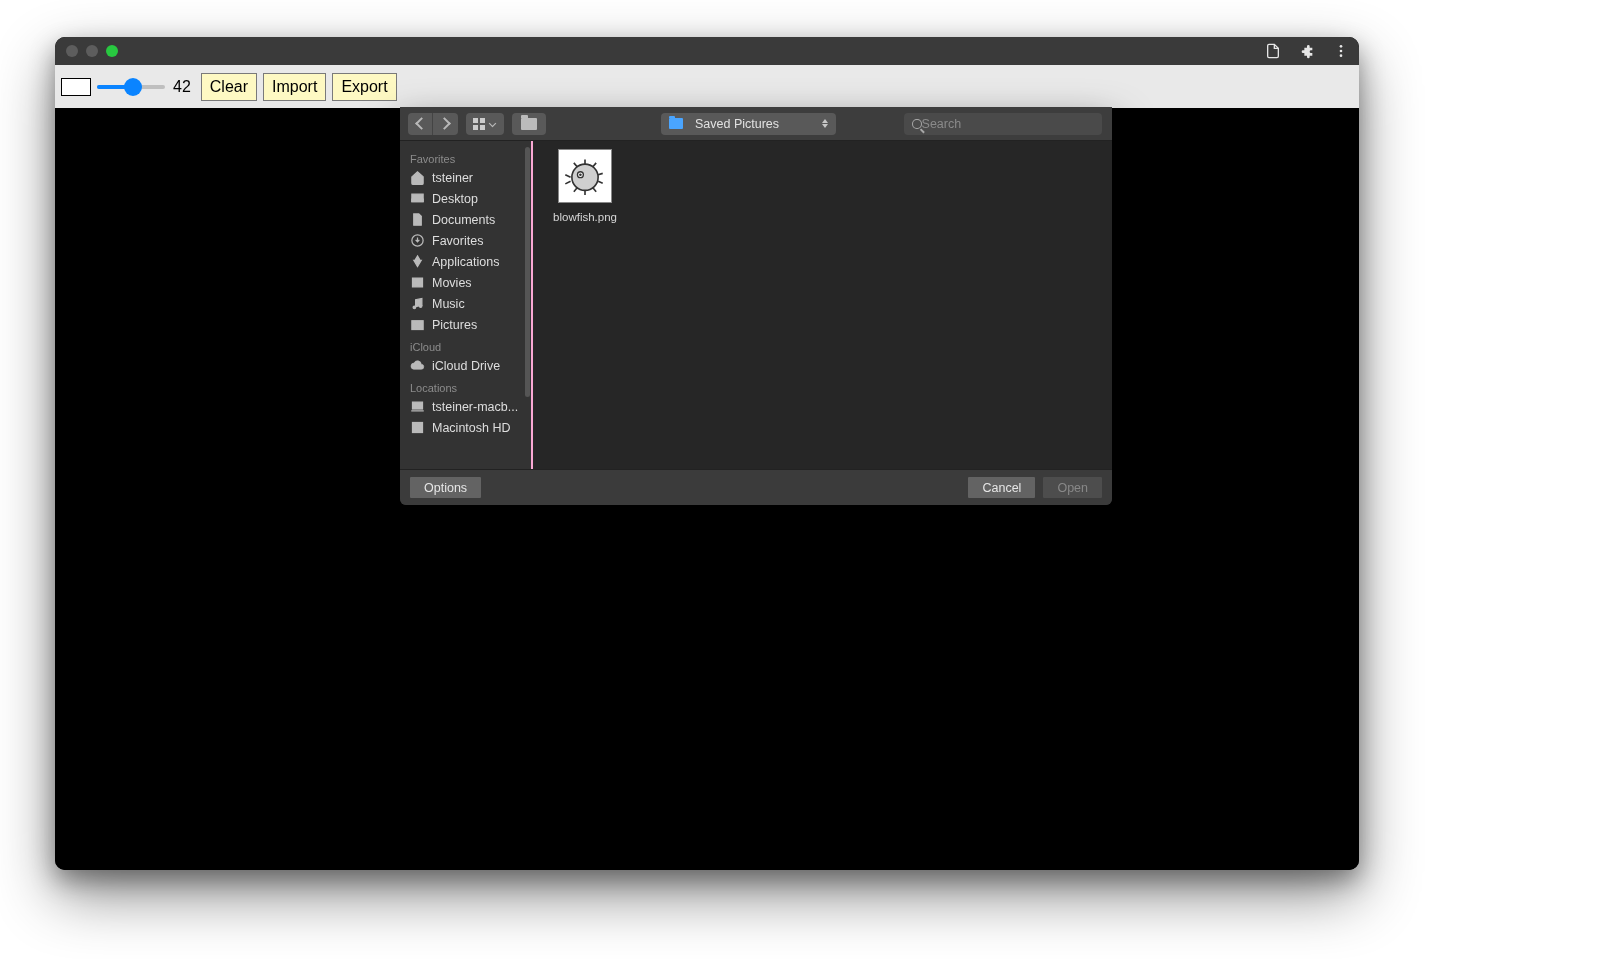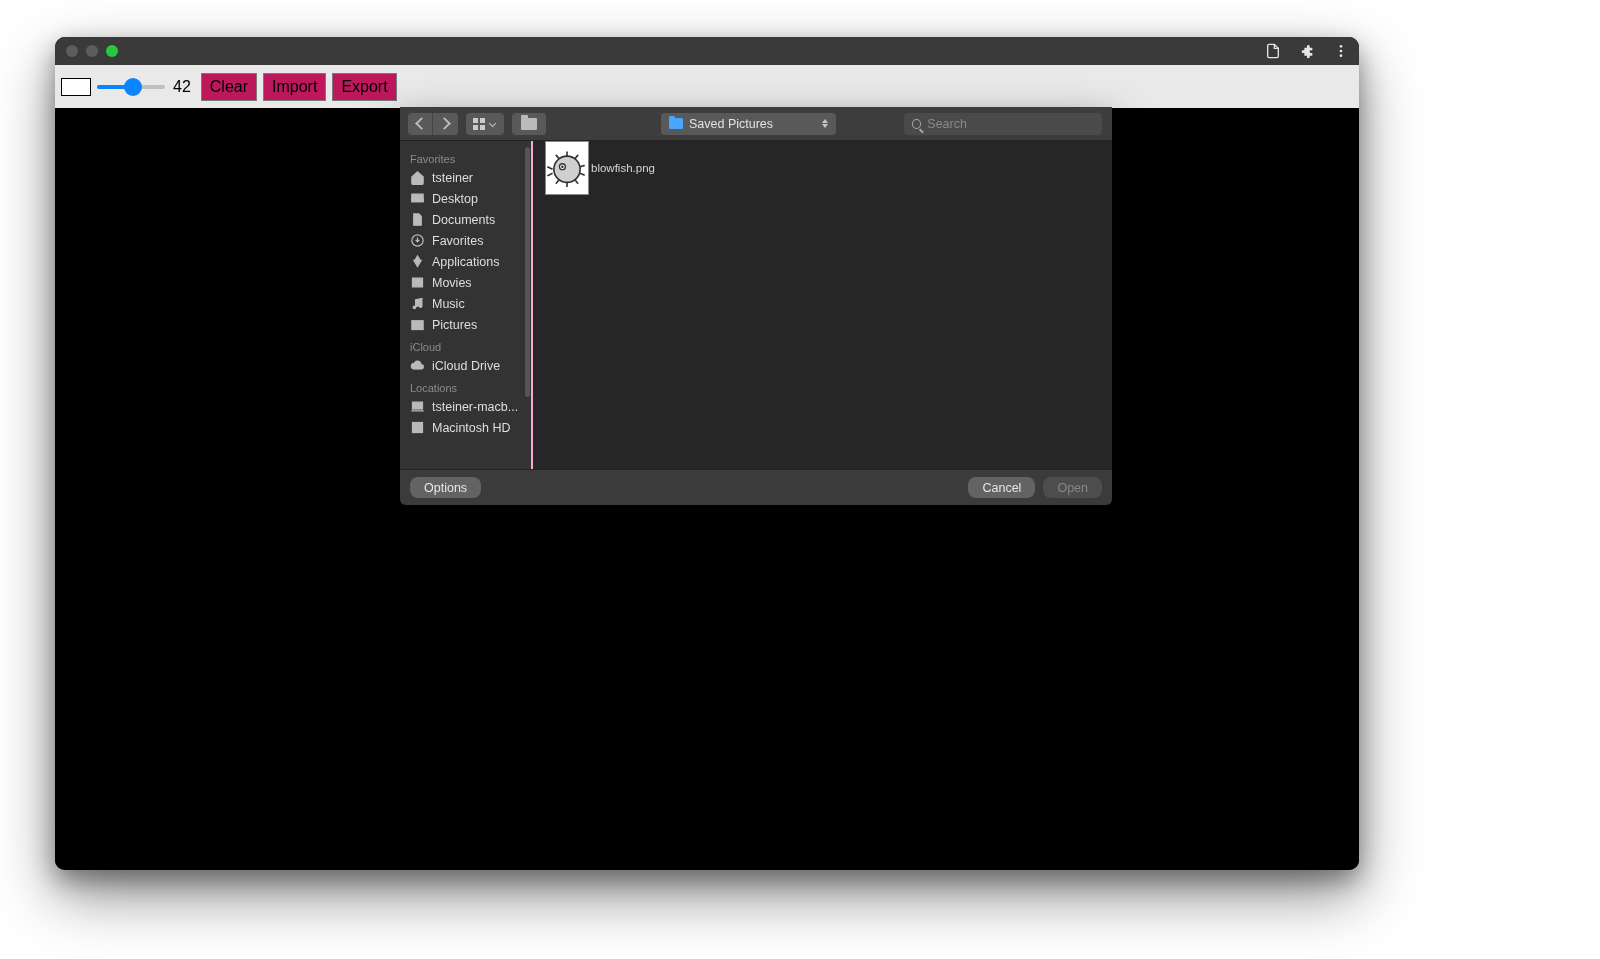--- a/index.html
+++ b/index.html
@@ -40,21 +40,21 @@
   align-items: center;
   padding: 0 6px;
   gap: 6px;
 }
 .color-swatch { width: 30px; height: 18px; background: #fff; border: 1px solid #000; }
 .slider { position: relative; width: 68px; height: 14px; }
 .slider-track { position: absolute; top: 5px; left: 0; right: 0; height: 4px; background: #bfbfbf; border-radius: 2px; }
 .slider-fill { position: absolute; top: 5px; left: 0; width: 32px; height: 4px; background: #0a84ff; border-radius: 2px; }
 .slider-thumb { position: absolute; top: -2px; left: 27px; width: 18px; height: 18px; background: #0a84ff; border-radius: 50%; }
 .slider-val { font-size: 16px; color: #000; margin: 0 4px 0 2px; }
-.tb-btn { background: #be185d; border: 1px solid #7a7a7a; padding: 4px 8px; font-size: 16px; cursor: pointer; }
+.tb-btn { background: #fef9c3; border: 1px solid #7a7a7a; padding: 4px 8px; font-size: 16px; cursor: pointer; }
 
 .canvas-area { position: absolute; top: 71px; left: 0; right: 0; bottom: 0; background: #000; }
 
 
 .dialog {
   position: absolute;
   left: 345px;
   top: 70px;
   width: 712px;
   height: 398px;
@@ -90,41 +90,41 @@
 .folder-ic::before { content:''; position:absolute; top:-3px; left:0; width:7px; height:3px; background:#bbb; border-radius:1px 1px 0 0;}
 
 .path-sel {
   flex: 0 0 175px;
   height: 22px;
   background: #595959;
   border-radius: 4px;
   display: flex;
   align-items: center;
   padding: 0 8px;
-  gap: 6px;
+  gap: 12px;
   cursor: pointer;
   margin-left: auto;
 }
 .mini-folder { width: 14px; height: 11px; background: #4aa5ff; border-radius: 1px; position:relative;}
 .mini-folder::before{content:'';position:absolute;top:-2px;left:0;width:6px;height:2px;background:#4aa5ff;border-radius:1px 1px 0 0;}
 .path-label { color: #e2e2e2; font-size: 12.5px; flex:1; }
 .sel-arrows { display:flex; flex-direction:column; gap:1px;}
 .tri { width:0; height:0; border-left:3px solid transparent; border-right:3px solid transparent;}
 .tri.up{border-bottom:4px solid #c8c8c8;}
 .tri.down{border-top:4px solid #c8c8c8;}
 
 .search-box {
   flex: 0 0 198px;
   height: 22px;
   background: #4a4a4a;
   border-radius: 4px;
   display: flex;
   align-items: center;
   padding: 0 8px;
-  gap: 6px;
+  gap: 0;
   margin-left: 60px;
   margin-right: 2px;
 }
 .mag { width: 10px; height: 10px; border: 1.5px solid #a8a8a8; border-radius: 50%; position: relative;}
 .mag::after{content:'';position:absolute;bottom:-4px;right:-4px;width:5px;height:1.5px;background:#a8a8a8;transform:rotate(45deg);}
 .search-input { background: transparent; border: none; outline: none; color: #ccc; font-size: 12.5px; width: 100%; }
 .search-input::placeholder { color: #8a8a8a; }
 
 .dlg-body { flex: 1; display: flex; min-height: 0; }
 
@@ -139,41 +139,41 @@
 .sidebar::-webkit-scrollbar{width:0;}
 .sb-header { color: #8c8c8c; font-size: 11px; font-weight:500; padding: 6px 10px 2px; }
 .sb-item { display: flex; align-items: center; gap: 7px; padding: 3px 10px; cursor: pointer; color: #dedede; font-size: 12.5px; white-space: nowrap; overflow: hidden; text-overflow: ellipsis; }
 .sb-item svg { width: 15px; height: 15px; flex-shrink:0; fill: #bababa; stroke:#bababa; }
 .sb-item .txt { overflow:hidden; text-overflow:ellipsis; }
 .sb-scroll-ind{position:absolute;right:1px;top:6px;width:5px;height:250px;background:#555;border-radius:3px;}
 
 .file-area { flex: 1; background: #262626; display: flex; flex-direction: column; }
 .group-header { color: #e8e8e8; font-size: 12.5px; font-weight: 700; padding: 10px 14px 8px; }
 .file-grid { display: flex; flex-wrap: wrap; padding: 0 12px; gap: 18px; }
-.file-item { width: 80px; display:flex; flex-direction:row; align-items:center; gap:2px; cursor:pointer;}
+.file-item { width: 80px; display:flex; flex-direction:column; align-items:center; gap:8px; cursor:pointer;margin-top:8px;}
 .thumb { width: 54px; height: 54px; background: #fff; border: 1px solid #888; display:flex; align-items:center; justify-content:center; }
 .blowfish{width:42px;height:42px;}
 .file-name { color: #d6d6d6; font-size: 11.5px; text-align:center;}
 
 .dlg-footer {
   height: 36px;
   background: #3b3b3b;
   border-top: 1px solid #222;
   display: flex;
   align-items: center;
   padding: 0 10px;
   gap: 8px;
 }
 .footer-btn {
   height: 21px;
   padding: 0 14px;
   background: #636363;
   color: #e6e6e6;
   border: none;
-  border-radius: 8px;
+  border-radius: 1px;
   font-size: 12.5px;
   cursor: pointer;
 }
 .footer-spacer { flex: 1; }
 .footer-btn.disabled { background: #4d4d4d; color: #888; cursor: default; }
 </style>
 </head>
 <body>
 
 <div class="outer-window">

